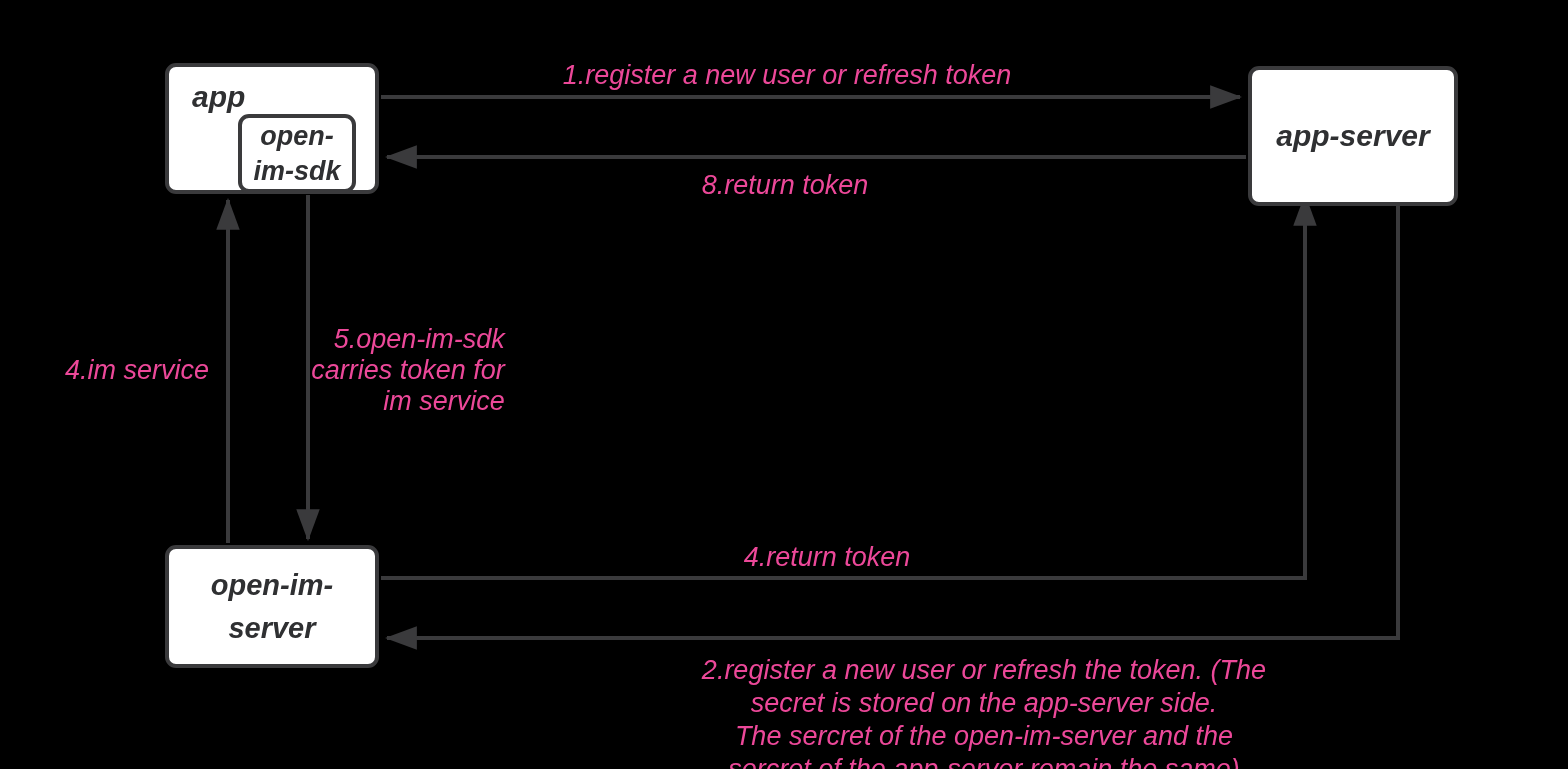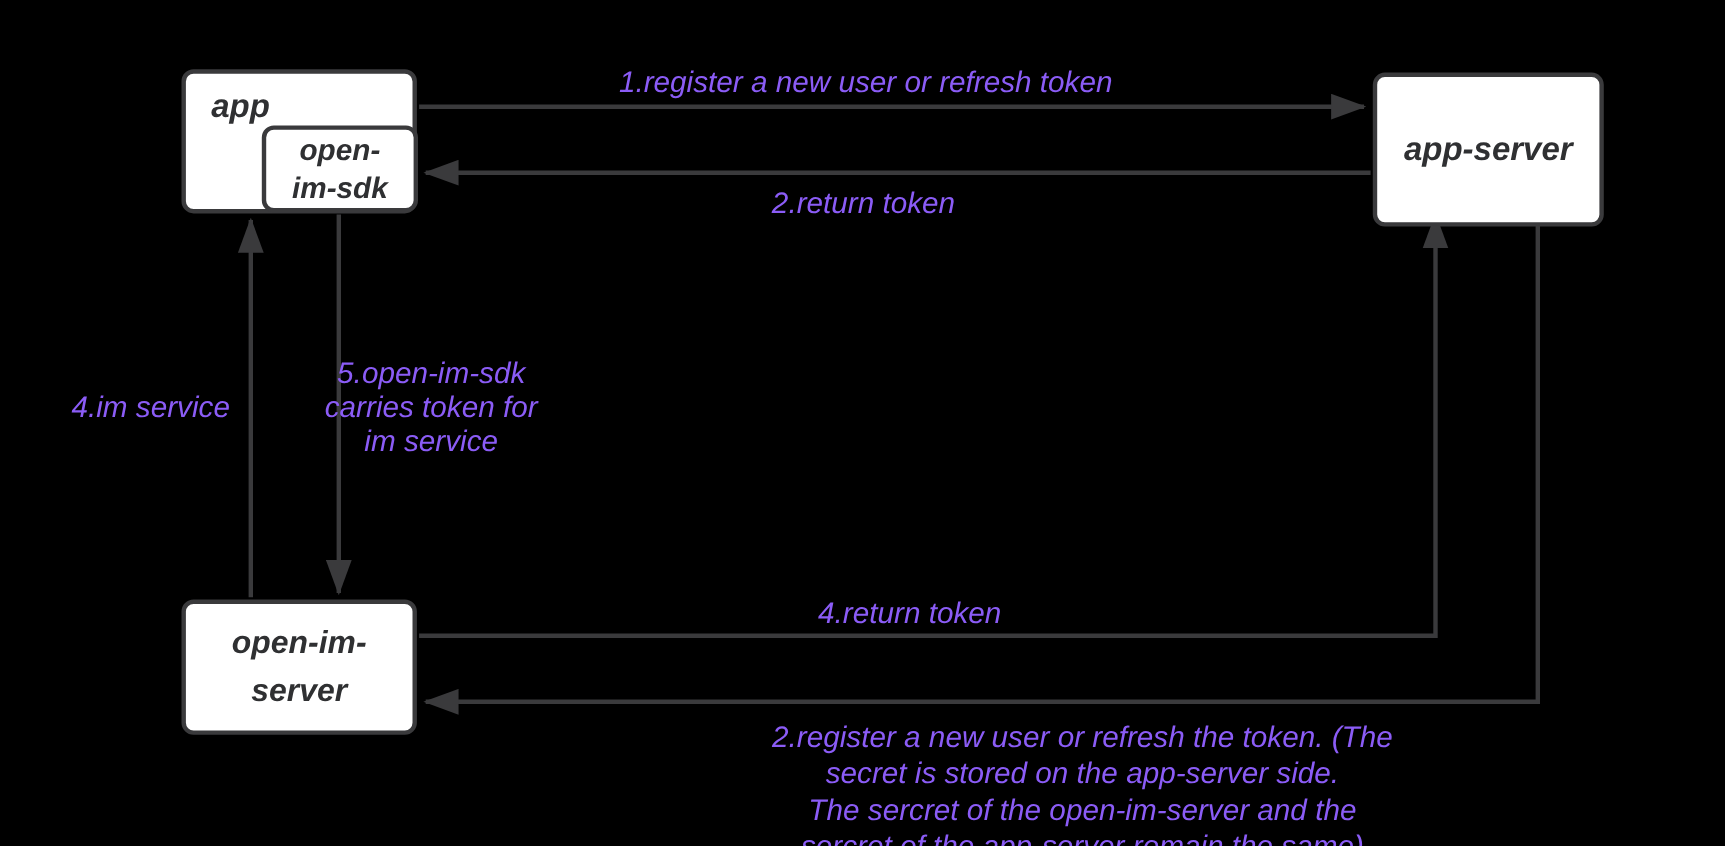--- a/index.html
+++ b/index.html
@@ -40,48 +40,48 @@
   .node-app {
     left: 165px; top: 63px;
     width: 214px; height: 131px;
     align-items: flex-start;
     justify-content: flex-start;
     padding: 13px 12px 0 23px;
     font-size: 30px;
   }
   .node-sdk {
     left: 238px; top: 114px;
-    width: 142px; height: 79px;
+    width: 118px; height: 79px;
     font-size: 27px;
     line-height: 35px;
   }
   .node-app-server {
     left: 1248px; top: 66px;
     width: 210px; height: 140px;
     font-size: 30px;
   }
   .node-im-server {
     left: 165px; top: 545px;
     width: 214px; height: 123px;
     font-size: 29px;
     line-height: 43px;
   }
   .edge-label {
     position: absolute;
-    color: #8b5cf6;
+    color: #ec4899;
     font-style: italic;
     font-size: 27px;
     line-height: 32px;
     white-space: pre-line;
     text-align: center;
     transform: translateX(-50%);
   }
   .label-1 { left: 787px; top: 59px; }
   .label-4 { left: 785px; top: 169px; }
-  .label-5 { left: 392px; top: 324px; line-height: 31px; }
+  .label-5 { left: 408px; top: 324px; line-height: 31px; text-align: right; }
   .label-6 { left: 137px; top: 354px; }
   .label-3 { left: 827px; top: 541px; }
   .label-2 { left: 984px; top: 654px; line-height: 33px; }
 </style>
 </head>
 <body>
 
 <div class="canvas">
 
   <svg class="connector-layer" width="1568" height="769" viewBox="0 0 1568 769" xmlns="http://www.w3.org/2000/svg">
@@ -112,21 +112,21 @@
   <div class="node node-app-server">
     <span>app-server</span>
   </div>
 
   <div class="node node-im-server">
     <span>open-im-
 server</span>
   </div>
 
   <div class="edge-label label-1">1.register a new user or refresh token</div>
-  <div class="edge-label label-4">2.return token</div>
+  <div class="edge-label label-4">8.return token</div>
   <div class="edge-label label-5">5.open-im-sdk
 carries token for
 im service</div>
   <div class="edge-label label-6">4.im service</div>
   <div class="edge-label label-3">4.return token</div>
   <div class="edge-label label-2">2.register a new user or refresh the token. (The secret is stored on the app-server side.
 The sercret of the open-im-server and the sercret of the app-server remain the same)</div>
 
 </div>
 

